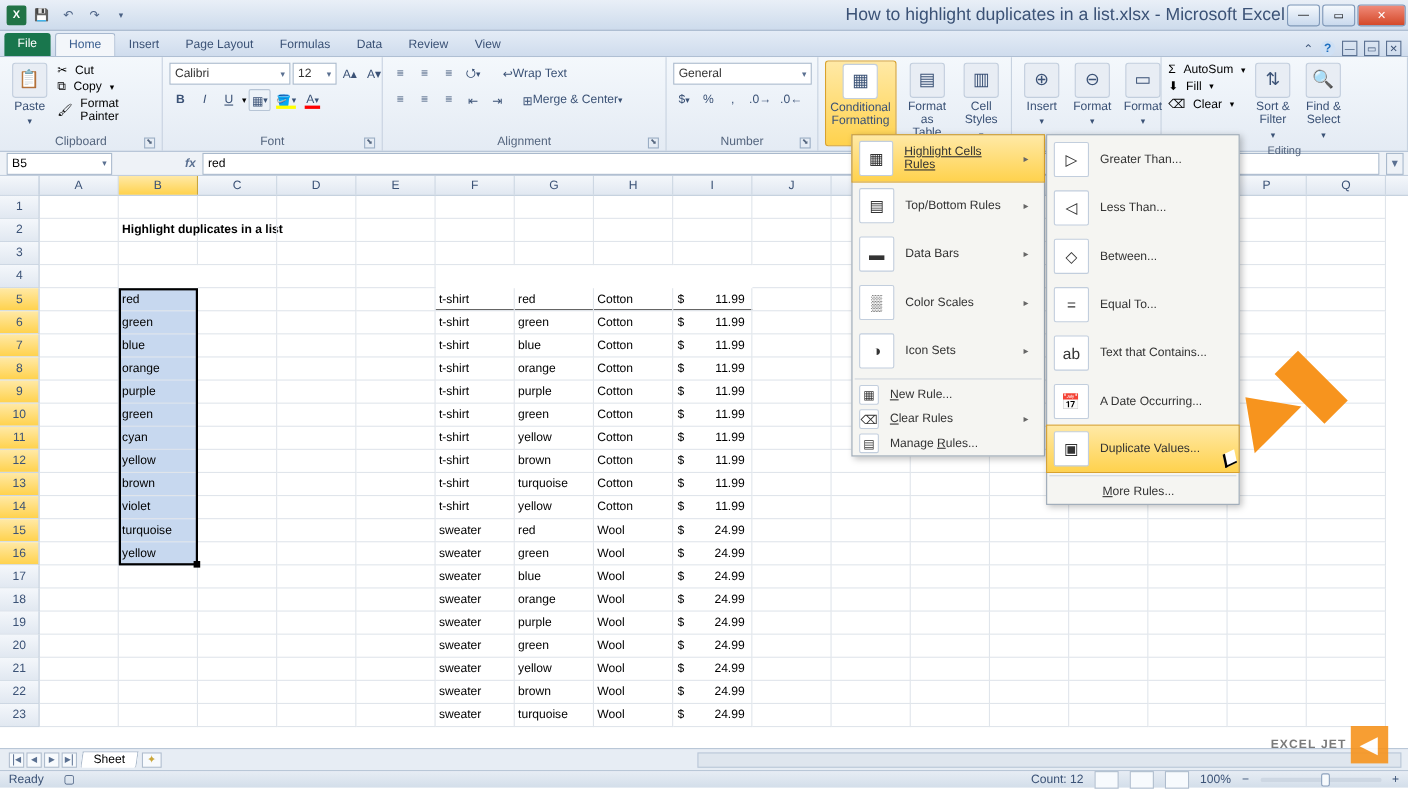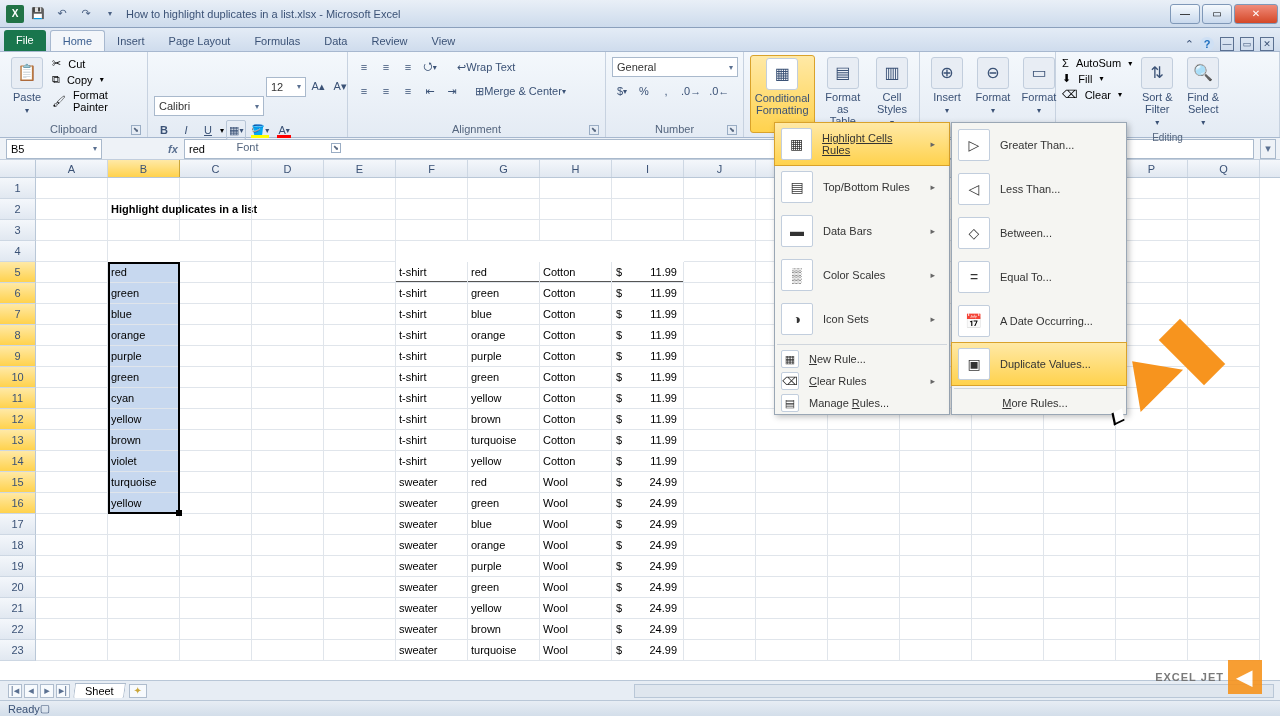--- a/index.html
+++ b/index.html
@@ -3,21 +3,21 @@
 <meta charset="utf-8">
 <style>
 * { box-sizing: border-box; margin: 0; padding: 0; font-family: "Segoe UI", Tahoma, sans-serif; font-size: 11px; }
 body { background: #fff; width: 1280px; height: 720px; overflow: hidden; position: relative; }
 
 
 .titlebar { height: 28px; background: linear-gradient(#e9eff7,#cddbec); display: flex; align-items: center; border-bottom: 1px solid #8ba0bc; }
 .titlebar .qat { display: flex; align-items: center; gap: 4px; padding: 0 6px; }
 .titlebar .excel-icon { width: 18px; height: 18px; background: #217346; border-radius: 2px; display:flex;align-items:center;justify-content:center;color:#fff;font-weight:bold;font-size:10px;}
 .titlebar .qbtn { width: 20px; height: 20px; display:flex;align-items:center;justify-content:center; color:#4b6184; border-radius:2px;}
-.titlebar .title { flex: 1; text-align: left; color: #3b5276; font-size: 11px; }
+.titlebar .title { flex: 1; text-align: right; color: #3b5276; font-size: 16px; }
 .titlebar .winbtns { display: flex; gap:0; padding-right:2px;}
 .titlebar .winbtn { width: 30px; height: 20px; display:flex;align-items:center;justify-content:center; background:linear-gradient(#f5f9fd,#c9d9ed); border:1px solid #7f98b8; border-radius:3px; margin-left:2px; font-size:10px;}
 .titlebar .winbtn.close { background:linear-gradient(#f08b7a,#d44828); color:#fff; width:44px;}
 
 
 .tabs { height: 24px; background: linear-gradient(#e4ecf6,#cfdced); display:flex; align-items:flex-end; padding-left:4px; border-bottom:1px solid #a7b8cf;}
 .tabs .tab { padding: 4px 12px 4px; color:#3b5276; cursor:default;}
 .tabs .tab.file { background: #19764d; color:#fff; border-radius: 3px 3px 0 0; margin-right:4px; padding-bottom:5px;}
 .tabs .tab.active { background:#f3f6fa; border:1px solid #a7b8cf; border-bottom:none; border-radius:3px 3px 0 0; color:#3c6091; font-weight:normal;}
 .tabs .right { margin-left:auto; display:flex; align-items:center; gap:6px; padding-right:6px; color:#3b5276;}
@@ -92,21 +92,21 @@
 
 .sheettabs { height:20px; background:#e7edf4; border-top:1px solid #b9c7d7; display:flex; align-items:center; padding-left:8px; gap:4px; position:relative;}
 .sheettabs .nav { display:flex; gap:2px; color:#5a7091; font-size:9px;}
 .sheettabs .nav span{border:1px solid #aebccd; width:14px;height:14px;display:flex;align-items:center;justify-content:center;background:#f7fafd;}
 .sheettabs .tab { background:#fff; border:1px solid #aebccd; border-bottom:none; padding:1px 10px; font-size:11px; border-radius:0 0 2px 2px; transform: skewX(-8deg);} 
 .sheettabs .tab span{display:inline-block;transform:skewX(8deg);}
 .sheettabs .new { width:18px;height:14px;border:1px solid #aebccd;background:#f7fafd;color:#caa63a;display:flex;align-items:center;justify-content:center;font-size:10px;}
 .sheettabs .hscroll { position:absolute; right:6px; height:14px; width:640px; background:#dfe6ee; border:1px solid #b9c7d7;}
 
 
-.statusbar { height:16px; background:linear-gradient(#e7edf4,#d3deea); border-top:1px solid #b9c7d7; display:flex; align-items:center; padding:0 8px; color:#3b5276; }
+.statusbar { height:16px; background:linear-gradient(#e7edf4,#d3deea); border-top:1px solid #b9c7d7; display:flex; align-items:center; padding:0 8px; color:#3b5276; gap:18px;}
 .statusbar .right { margin-left:auto; display:flex; align-items:center; gap:10px;}
 .statusbar .viewbtn{width:22px;height:16px;border:1px solid #aebccd;background:#f7fafd;}
 .statusbar .zoomslider{width:110px;height:4px;background:#cdd7e3;position:relative;border-radius:2px;}
 .statusbar .zoomslider .thumb{position:absolute;left:50%;top:-4px;width:8px;height:12px;background:#f7fafd;border:1px solid #8ba0bc;border-radius:2px;}
 
 
 .logo { position:absolute; right:18px; bottom:26px; font-size:34px; font-weight:800; color:#6c6c6c; letter-spacing:1px; display:flex; align-items:center; gap:4px; opacity:0.9;}
 .logo .jet{color:#6c6c6c;}
 .logo .mark { width:34px;height:34px;background:#f7941e;display:flex;align-items:center;justify-content:center;color:#fff;font-size:20px;}
 
@@ -163,21 +163,21 @@
         <div class="row"><span>⧉</span>&nbsp;<span>Copy</span>&nbsp;<span style="font-size:8px;">▾</span></div>
         <div class="row"><span>🖌</span>&nbsp;<span>Format Painter</span></div>
       </div>
     </div>
     <div class="label"><span>Clipboard</span><span class="launcher">⬊</span></div>
   </div>
 
   <div class="group" style="width:200px;">
     <div class="body col" style="gap:4px;padding-top:2px;">
       <div class="row">
-        <div class="combo" style="width:110px;margin-top:39px;">
+        <div class="combo" style="width:110px;">
             <span>Calibri</span>
             <span class="arrow">▾</span>
           </div>
         <div class="combo" style="width:40px;">
             <span>12</span>
             <span class="arrow">▾</span>
           </div>
         <div class="minibtn">A▴</div>
         <div class="minibtn">A▾</div>
       </div>
@@ -812,20 +812,32 @@
       <span>▸|</span>
     </div>
   <div class="tab"><span>Sheet</span></div>
   <div class="new">✦</div>
   <div class="hscroll"></div>
 </div>
 
 <div class="statusbar">
   <span>Ready</span>
   <span>▢</span>
+  <div class="right">
+    <span><span>Count:</span> <span>12</span></span>
+    <div class="viewbtn"></div>
+    <div class="viewbtn"></div>
+    <div class="viewbtn"></div>
+    <span>100%</span>
+    <span>−</span>
+    <div class="zoomslider">
+        <div class="thumb"></div>
+      </div>
+    <span>+</span>
+  </div>
 </div>
 
 <div class="menu" style="left:774px; top:122px; width:176px;">
   <div id="menu1-items">
       <div class="item hl">
         <div class="mico">▦</div>
         <span style="text-decoration: underline;">Highlight Cells Rules</span>
         <span class="arrow">▸</span>
       </div>
       <div class="item">
@@ -877,20 +889,24 @@
       </div>
       <div class="item">
         <div class="mico">◇</div>
         <span>Between...</span>
       </div>
       <div class="item">
         <div class="mico">=</div>
         <span>Equal To...</span>
       </div>
       <div class="item">
+        <div class="mico">ab</div>
+        <span>Text that Contains...</span>
+      </div>
+      <div class="item">
         <div class="mico">📅</div>
         <span>A Date Occurring...</span>
       </div>
       <div class="item hl">
         <div class="mico">▣</div>
         <span>Duplicate Values...</span>
       </div>
     </div>
   <div class="sep"></div>
   <div class="item short" style="justify-content:center;">

